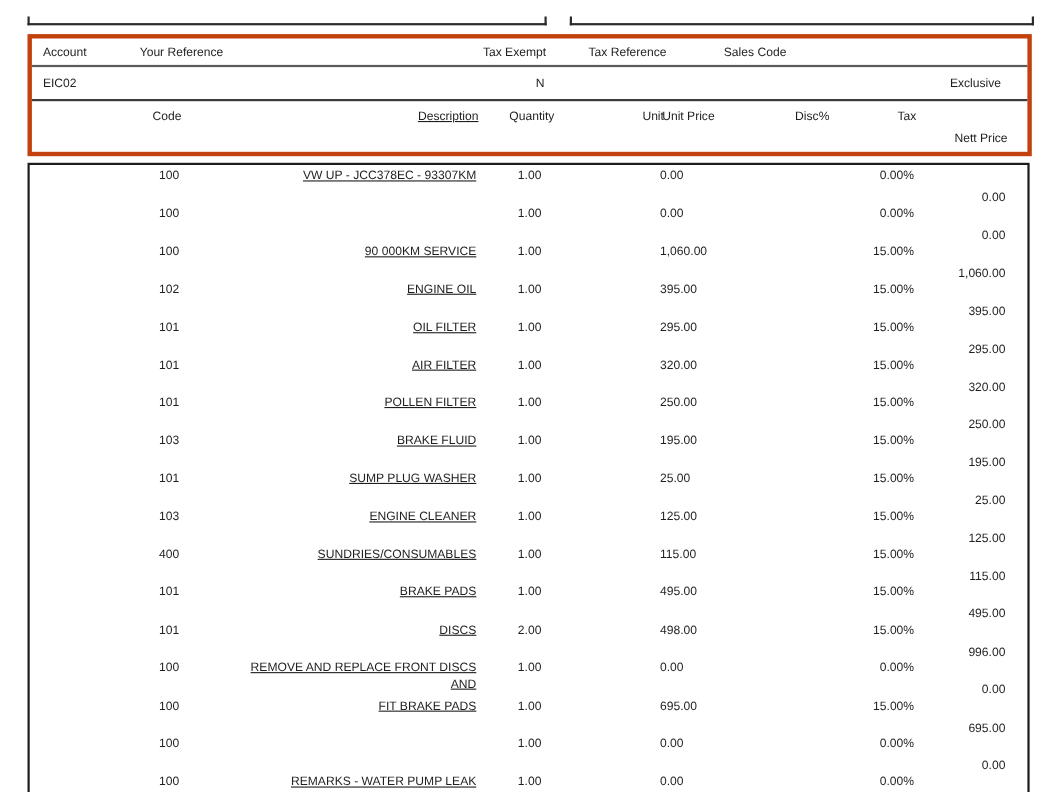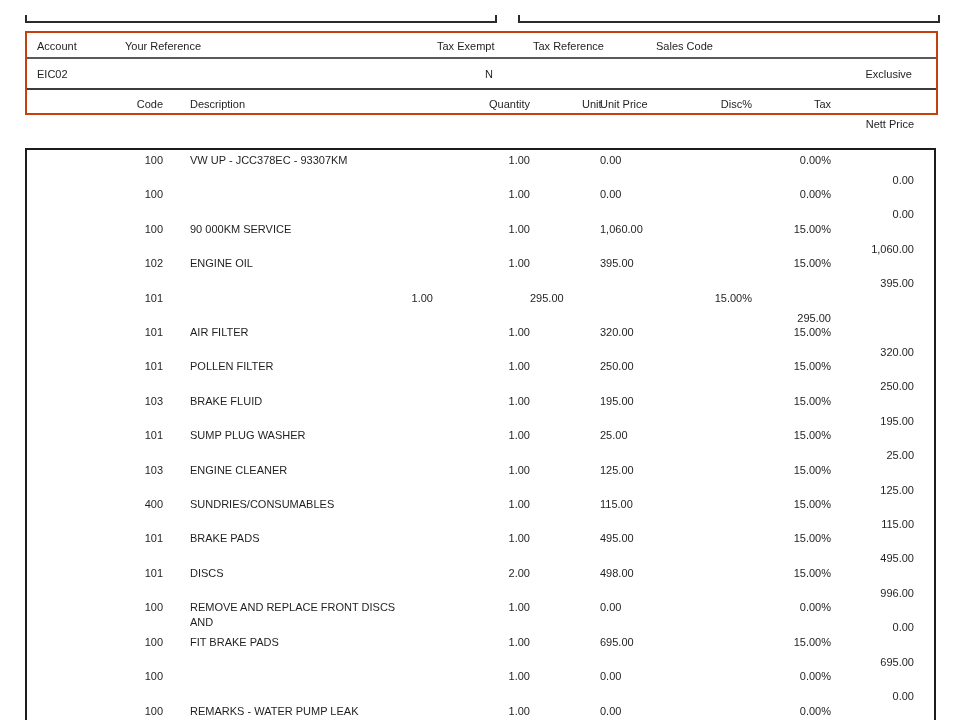--- a/index.html
+++ b/index.html
@@ -19,44 +19,44 @@
     border-bottom: 2px solid #2b2b2b;
     border-left: 2px solid #2b2b2b;
     border-right: 2px solid #2b2b2b;
   }
   .top-bracket.left  { left: 25px;  width: 472px; }
   .top-bracket.right { left: 518px; width: 422px; }
 
   
   .header-box {
     position: absolute; left: 25px; top: 31px;
-    width: 913px; height: 84px;
-    border: 2px solid #c2410c;
+    width: 913px; height: 111px;
+    border: 4px solid #c2410c;
     background: #fff;
   }
   .hrow { position: relative; width: 100%; }
   .hrow.labels { height: 26px; border-bottom: 2px solid #5a5a5a; }
   .hrow.values { height: 31px; border-bottom: 2px solid #3c3c3c; }
   .hrow.coltitles { height: 45px; }
   .hlabel, .hvalue {
     position: absolute; font-size: 11px; line-height: 26px;
     white-space: nowrap;
   }
   .hrow.values .hlabel, .hrow.values .hvalue { line-height: 31px; }
 
   
   .grid {
     display: grid;
     grid-template-columns: 136px 270px 97px 70px 75px 77px 79px 83px 1fr;
     font-size: 11px;
   }
   .cell { white-space: nowrap; }
   .c-code  { text-align: right;  padding-left: 10px; }
-  .c-desc  { text-align: left;  padding-left: 27px; white-space: pre-line; }
-  .c-qty   { text-align: right; }
+  .c-desc  { text-align: right;  padding-left: 27px; white-space: pre-line; text-decoration: underline; }
+  .c-qty   { text-align: center; }
   .c-unit  { text-align: left;  padding-left: 8px; margin-left: 44px; }
   .c-price { text-align: left; }
   .c-disc  { text-align: right; }
   .c-tax   { text-align: right; }
   .c-nett  { text-align: right; margin-top: 20px; }
 
   .coltitle-grid {
     position: absolute; left: -2px; right: -2px; bottom: 5px;
     padding: 0 2px;
   }
@@ -156,20 +156,21 @@
           <span class="cell c-qty">1.00</span>
           <span class="cell c-unit"></span>
           <span class="cell c-price">395.00</span>
           <span class="cell c-disc"></span>
           <span class="cell c-tax">15.00%</span>
           <span class="cell c-nett">395.00</span>
           <span></span>
         </div>
         <div class="grid item-row">
           <span class="cell c-code">101</span>
+          <span class="cell c-desc">OIL FILTER</span>
           <span class="cell c-qty">1.00</span>
           <span class="cell c-unit"></span>
           <span class="cell c-price">295.00</span>
           <span class="cell c-disc"></span>
           <span class="cell c-tax">15.00%</span>
           <span class="cell c-nett">295.00</span>
           <span></span>
         </div>
         <div class="grid item-row">
           <span class="cell c-code">101</span>

